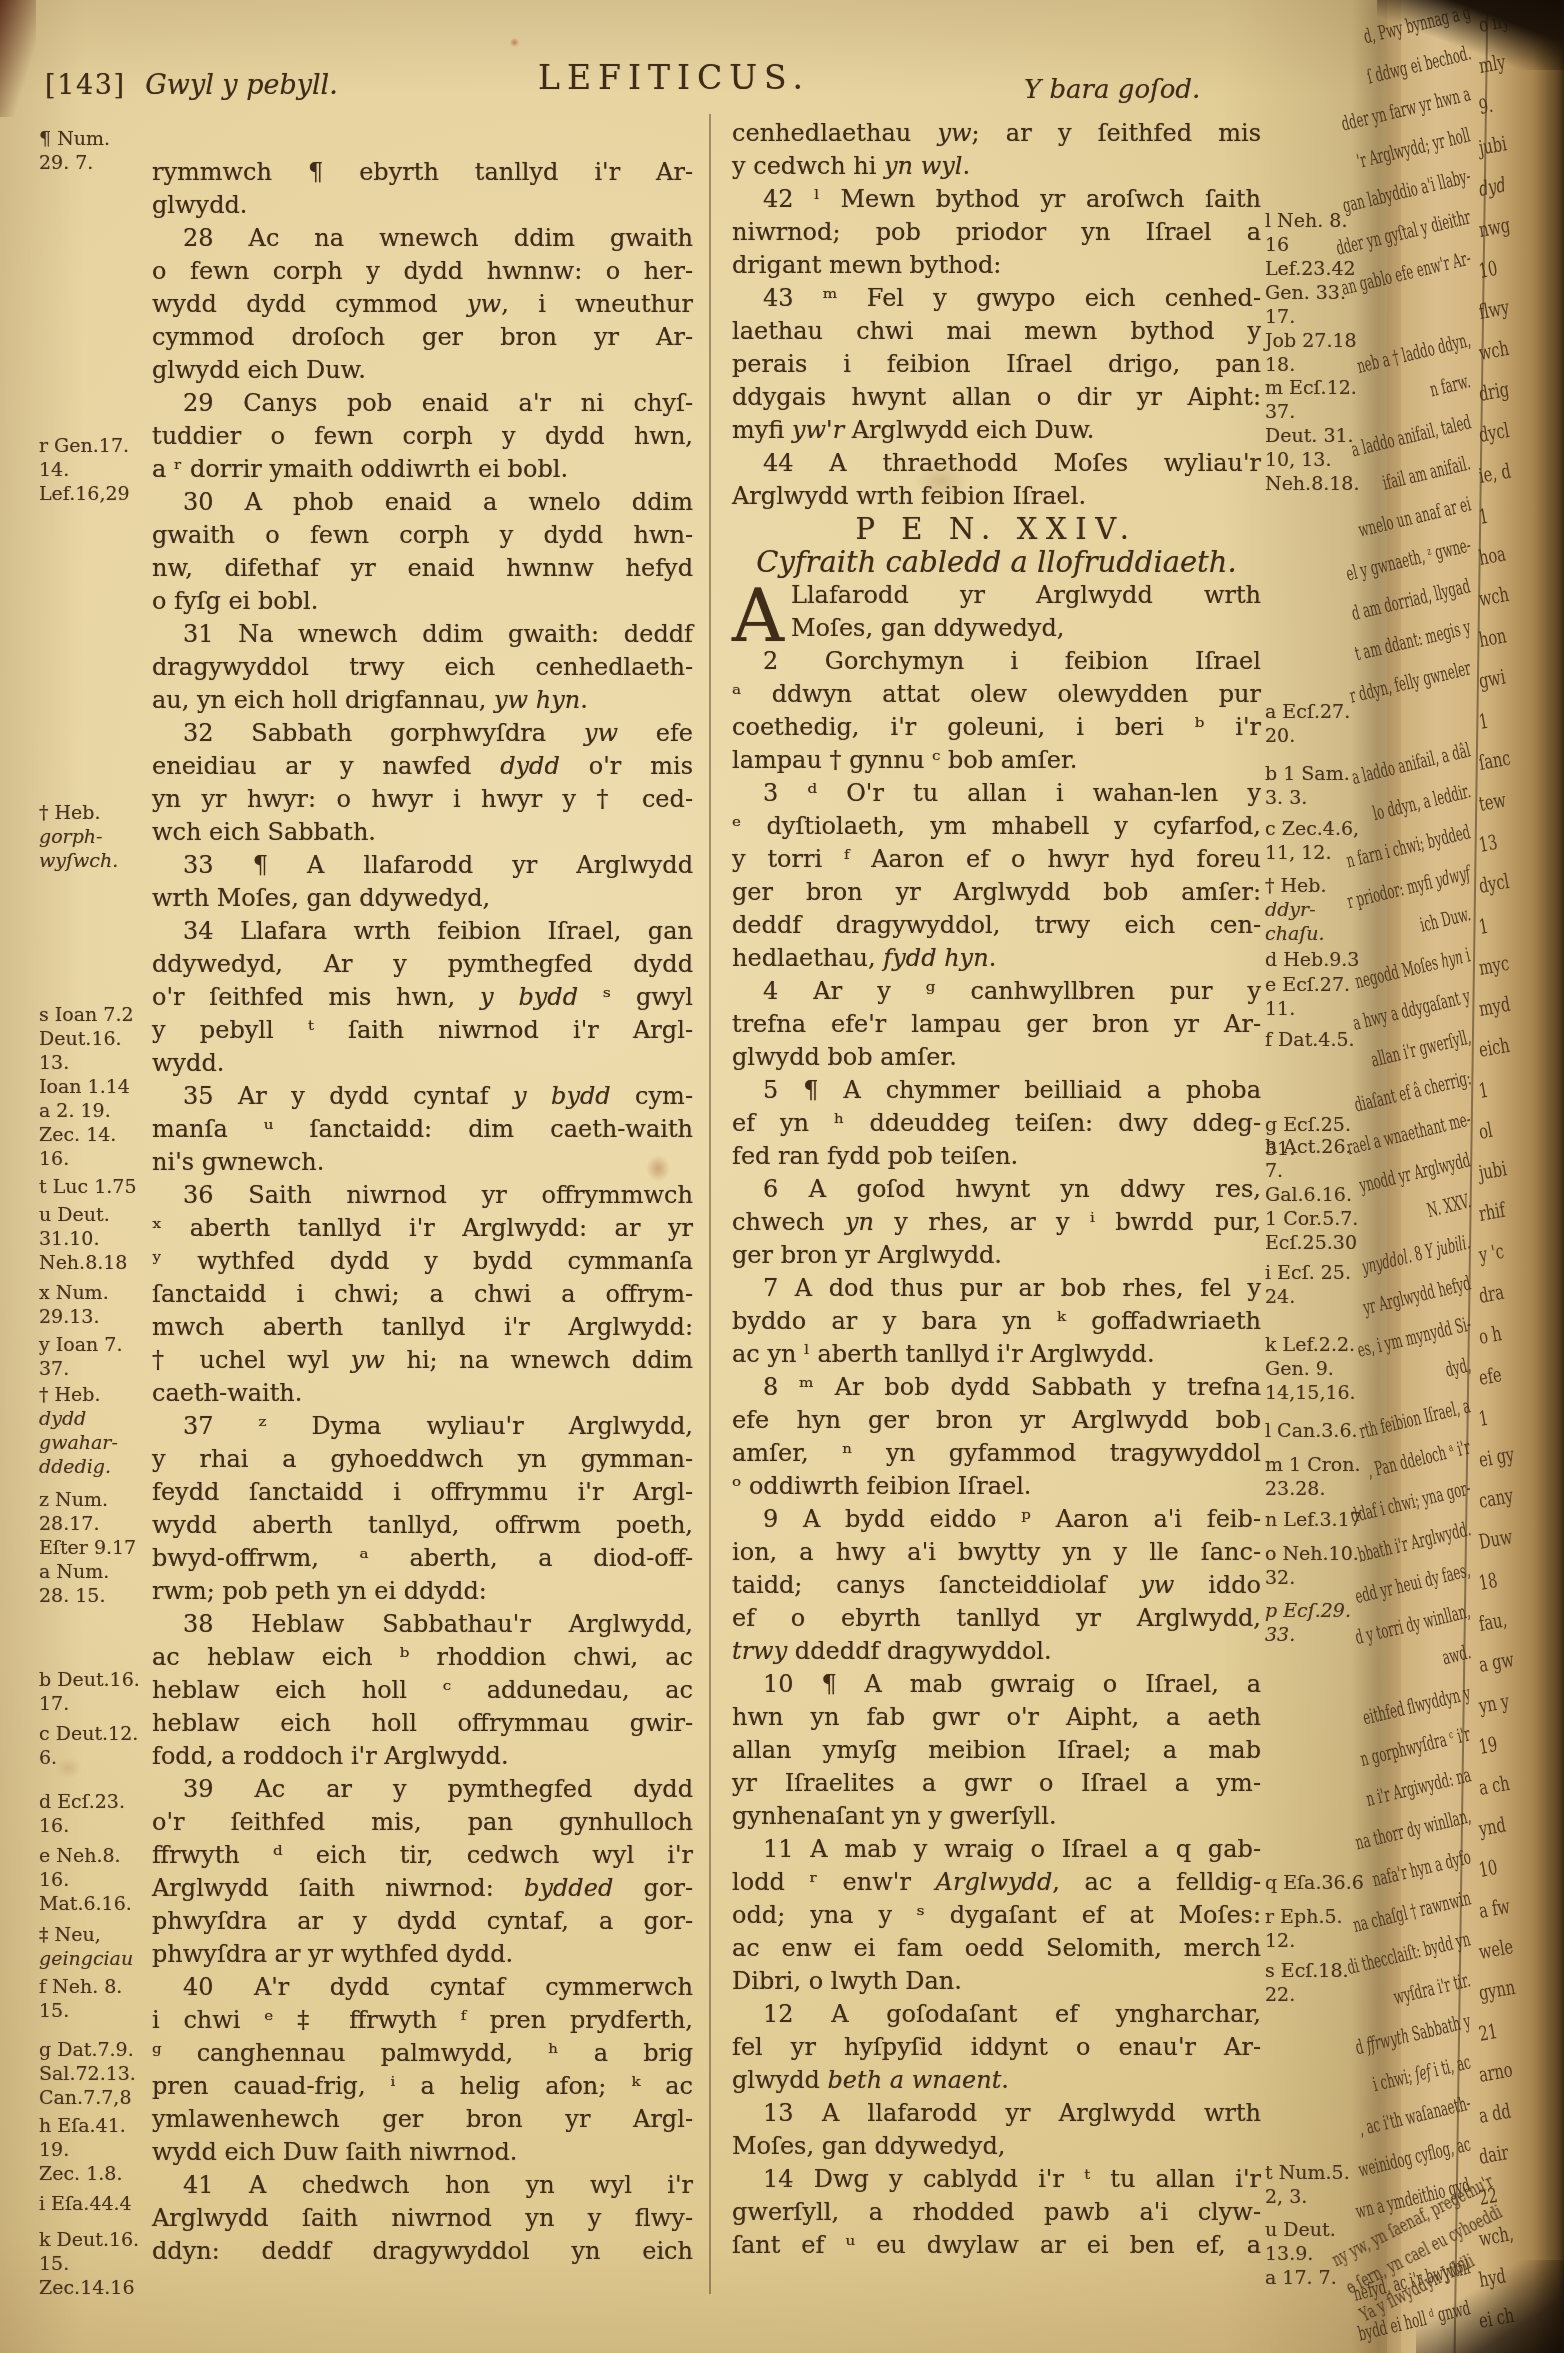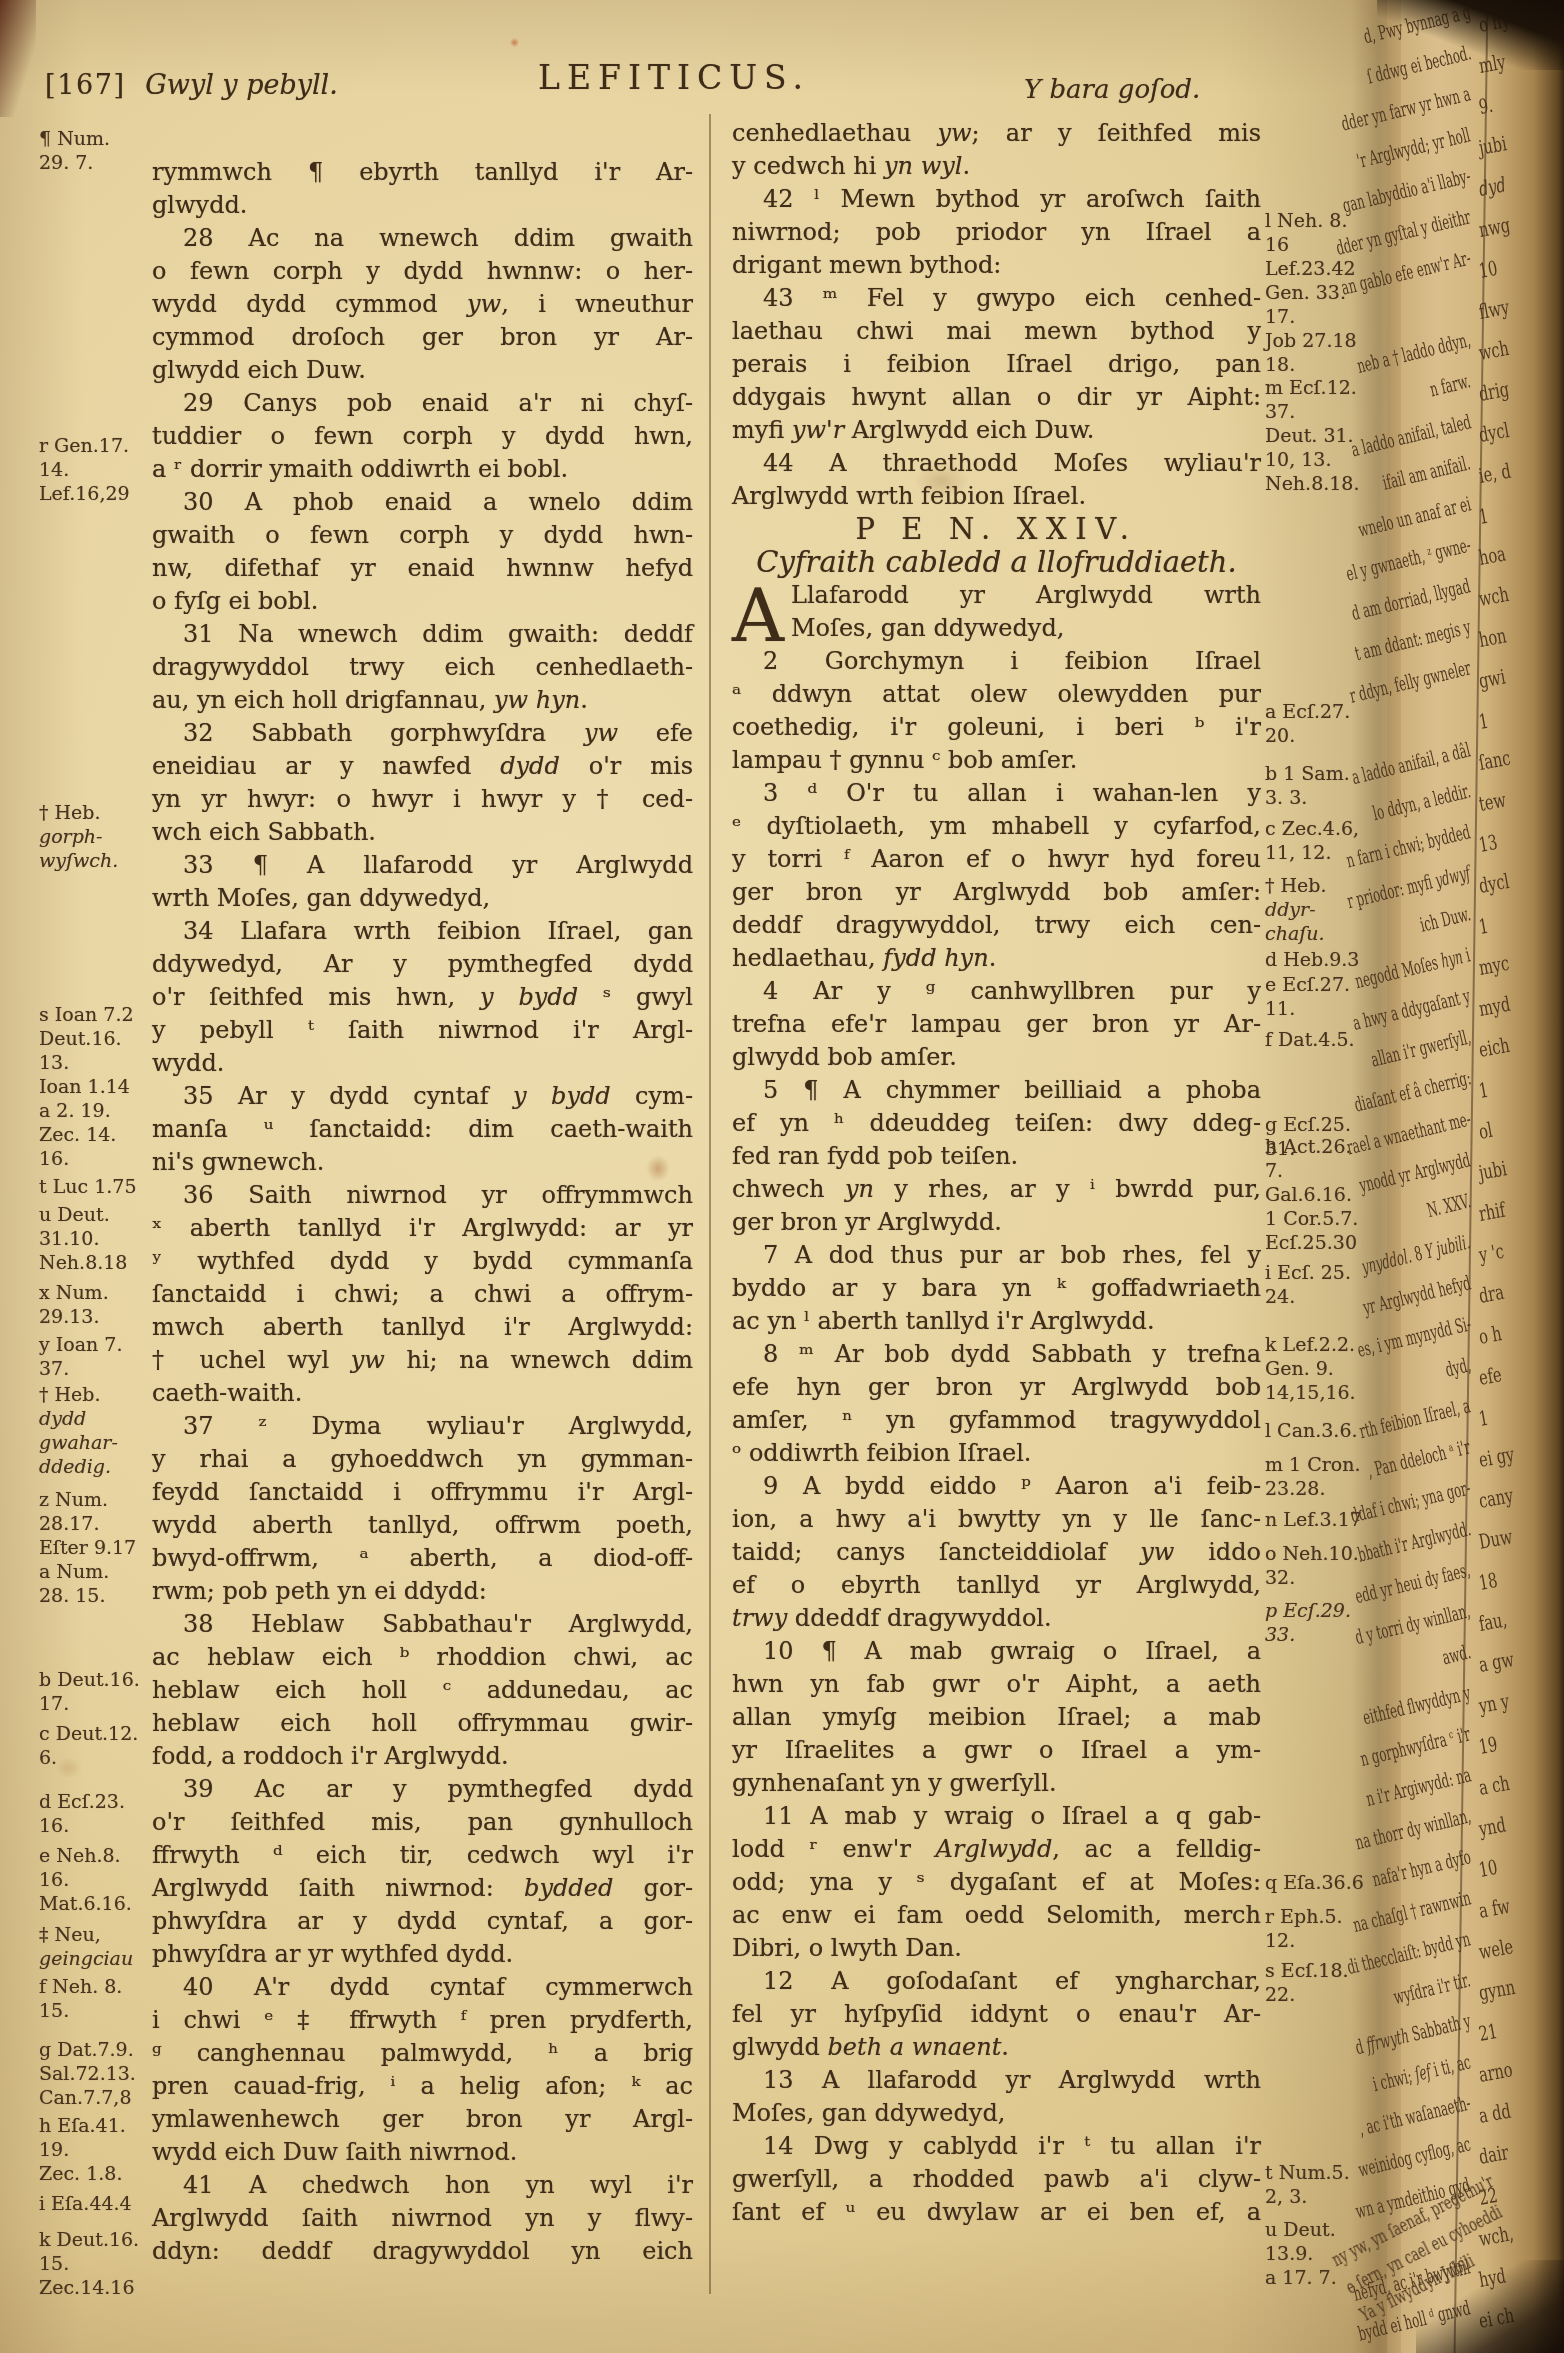--- a/index.html
+++ b/index.html
@@ -78,21 +78,21 @@
   i{font-style:italic;}
 </style>
 </head>
 <body>
 
 <div id="paper"></div>
 <div id="curl"></div>
 <div id="gutter-shadow"></div>
 
 <div id="hdr-left" class="hdr">
-  <span class="ref">[167]</span>
+  <span class="ref">[143]</span>
   <span class="ttl">Gwyl y pebyll.</span>
 </div>
 <div id="hdr-center" class="hdr">LEFITICUS.</div>
 <div id="hdr-right" class="hdr">Y bara goſod.</div>
 
 <div id="lmargin" class="marginwrap">
     <div class="note" style="top: 116px;">
       <div class="nln">¶ Num.</div>
       <div class="nln">29. 7.</div>
     </div>
@@ -288,20 +288,21 @@
       <div class="ln ">y torri ᶠ Aaron ef o hwyr hyd foreu</div>
       <div class="ln ">ger bron yr Arglwydd bob amſer:</div>
       <div class="ln ">deddf dragywyddol, trwy eich cen-</div>
       <div class="ln e">hedlaethau, <i>fydd hyn</i>.</div>
       <div class="ln v">4 Ar y ᵍ canhwyllbren pur y</div>
       <div class="ln ">trefna efe'r lampau ger bron yr Ar-</div>
       <div class="ln e">glwydd bob amſer.</div>
       <div class="ln v">5 ¶ A chymmer beilliaid a phoba</div>
       <div class="ln ">ef yn ʰ ddeuddeg teiſen: dwy ddeg-</div>
       <div class="ln e">fed ran fydd pob teiſen.</div>
+      <div class="ln v">6 A goſod hwynt yn ddwy res,</div>
       <div class="ln ">chwech <i>yn</i> y rhes, ar y ⁱ bwrdd pur,</div>
       <div class="ln e">ger bron yr Arglwydd.</div>
       <div class="ln v">7 A dod thus pur ar bob rhes, fel y</div>
       <div class="ln ">byddo ar y bara yn ᵏ goffadwriaeth</div>
       <div class="ln e">ac yn ˡ aberth tanllyd i'r Arglwydd.</div>
       <div class="ln v">8 ᵐ Ar bob dydd Sabbath y trefna</div>
       <div class="ln ">efe hyn ger bron yr Arglwydd bob</div>
       <div class="ln ">amſer, ⁿ yn gyfammod tragywyddol</div>
       <div class="ln e">ᵒ oddiwrth feibion Iſrael.</div>
       <div class="ln v">9 A bydd eiddo ᵖ Aaron a'i feib-</div>

